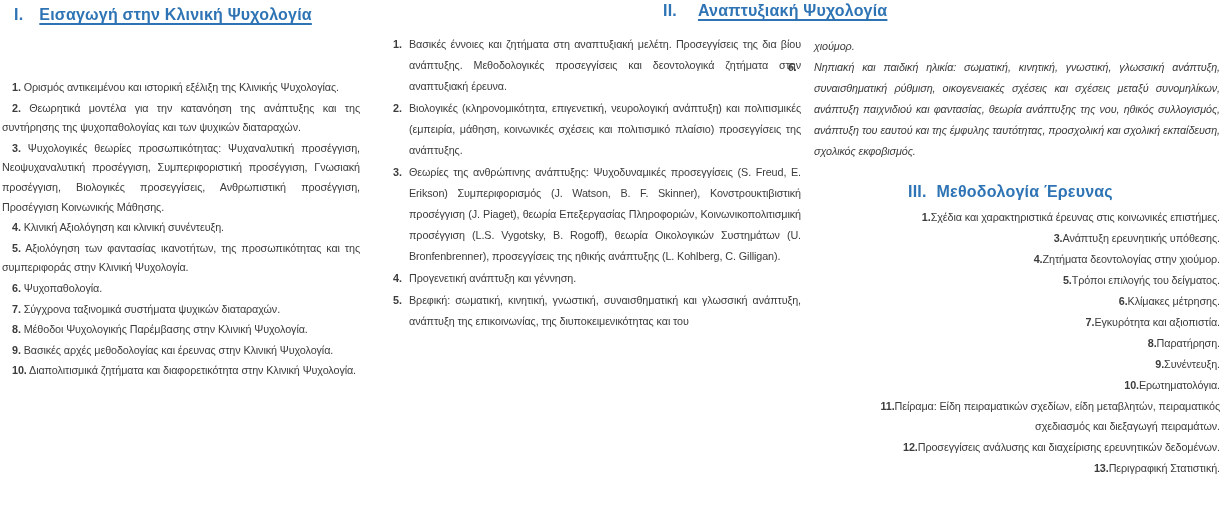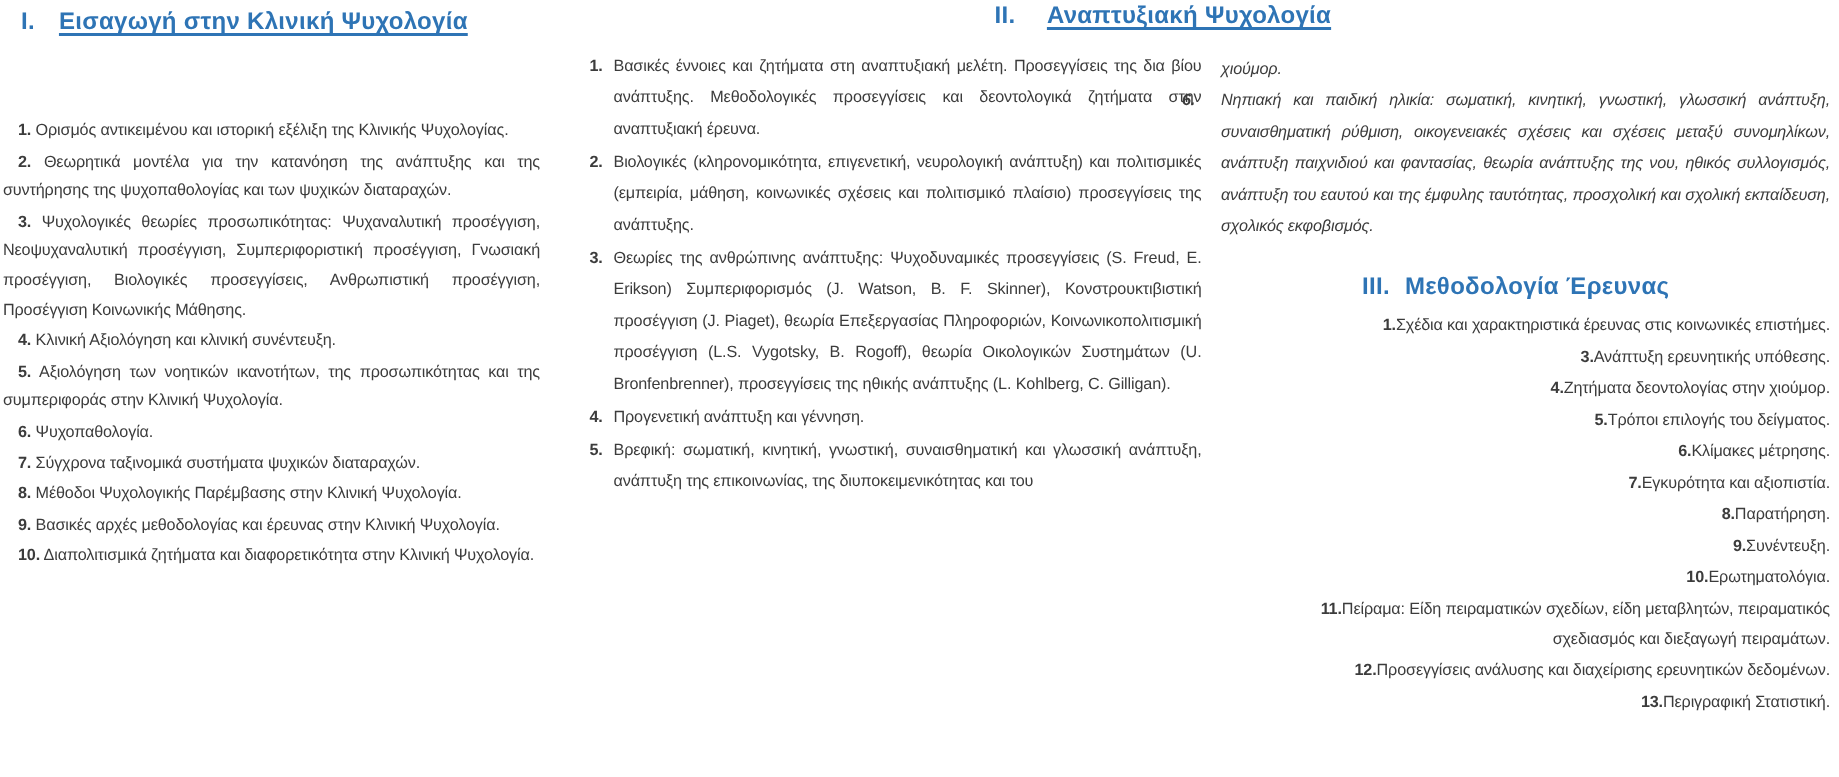--- a/index.html
+++ b/index.html
@@ -95,21 +95,21 @@
   <div class="col" id="col1">
 
       <p><span class="num">1.</span> <span class="txt">Ορισμός αντικειμένου και ιστορική εξέλιξη της Κλινικής Ψυχολογίας.</span></p>
 
       <p><span class="num">2.</span> <span class="txt">Θεωρητικά μοντέλα για την κατανόηση της ανάπτυξης και της συντήρησης της ψυχοπαθολογίας και των ψυχικών διαταραχών.</span></p>
 
       <p><span class="num">3.</span> <span class="txt">Ψυχολογικές θεωρίες προσωπικότητας: Ψυχαναλυτική προσέγγιση, Νεοψυχαναλυτική προσέγγιση, Συμπεριφοριστική προσέγγιση, Γνωσιακή προσέγγιση, Βιολογικές προσεγγίσεις, Ανθρωπιστική προσέγγιση, Προσέγγιση Κοινωνικής Μάθησης.</span></p>
 
       <p><span class="num">4.</span> <span class="txt">Κλινική Αξιολόγηση και κλινική συνέντευξη.</span></p>
 
-      <p><span class="num">5.</span> <span class="txt">Αξιολόγηση των νοητικών ικανοτήτων, της προσωπικότητας και της συμπεριφοράς στην Κλινική Ψυχολογία.</span></p>
+      <p><span class="num">5.</span> <span class="txt">Αξιολόγηση των φαντασίας ικανοτήτων, της προσωπικότητας και της συμπεριφοράς στην Κλινική Ψυχολογία.</span></p>
 
       <p><span class="num">6.</span> <span class="txt">Ψυχοπαθολογία.</span></p>
 
       <p><span class="num">7.</span> <span class="txt">Σύγχρονα ταξινομικά συστήματα ψυχικών διαταραχών.</span></p>
 
       <p><span class="num">8.</span> <span class="txt">Μέθοδοι Ψυχολογικής Παρέμβασης στην Κλινική Ψυχολογία.</span></p>
 
       <p><span class="num">9.</span> <span class="txt">Βασικές αρχές μεθοδολογίας και έρευνας στην Κλινική Ψυχολογία.</span></p>
 
       <p><span class="num">10.</span> <span class="txt">Διαπολιτισμικά ζητήματα και διαφορετικότητα στην Κλινική Ψυχολογία.</span></p>

